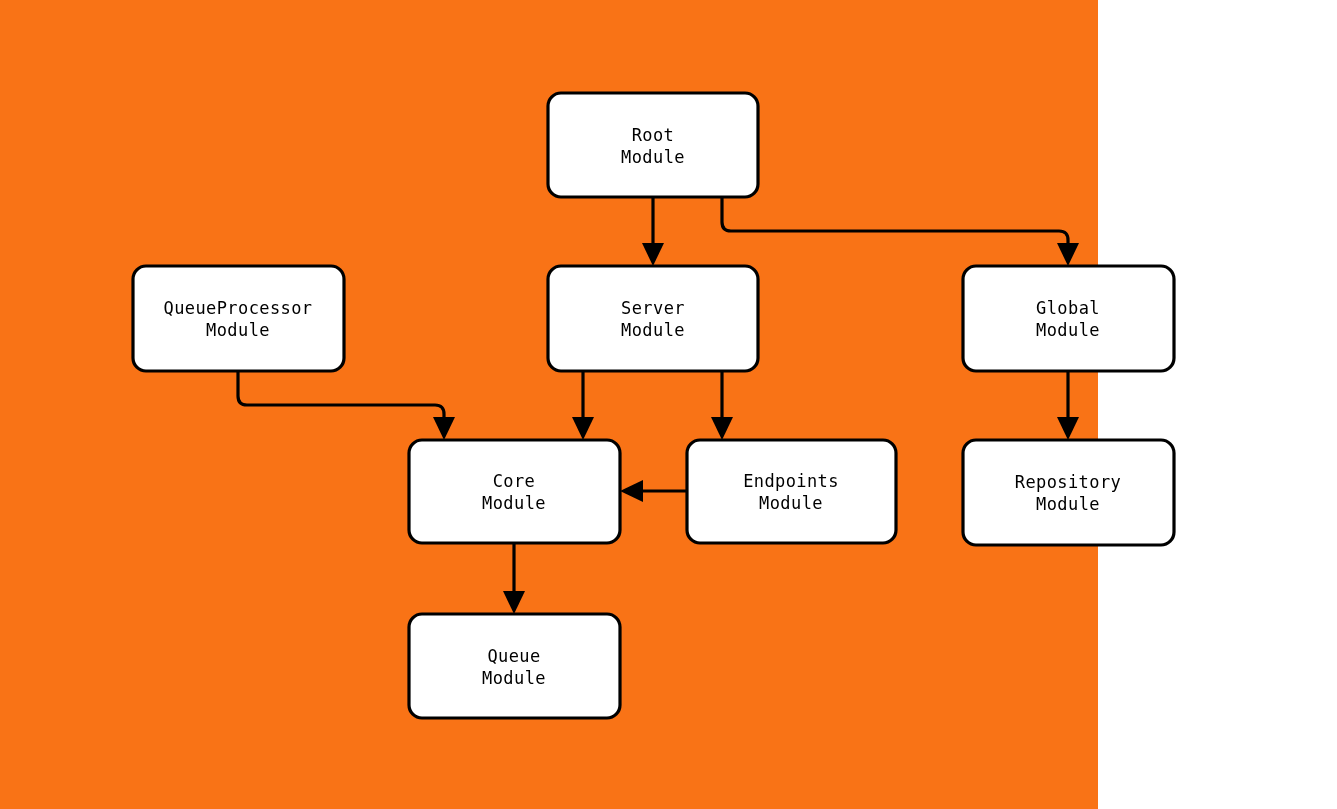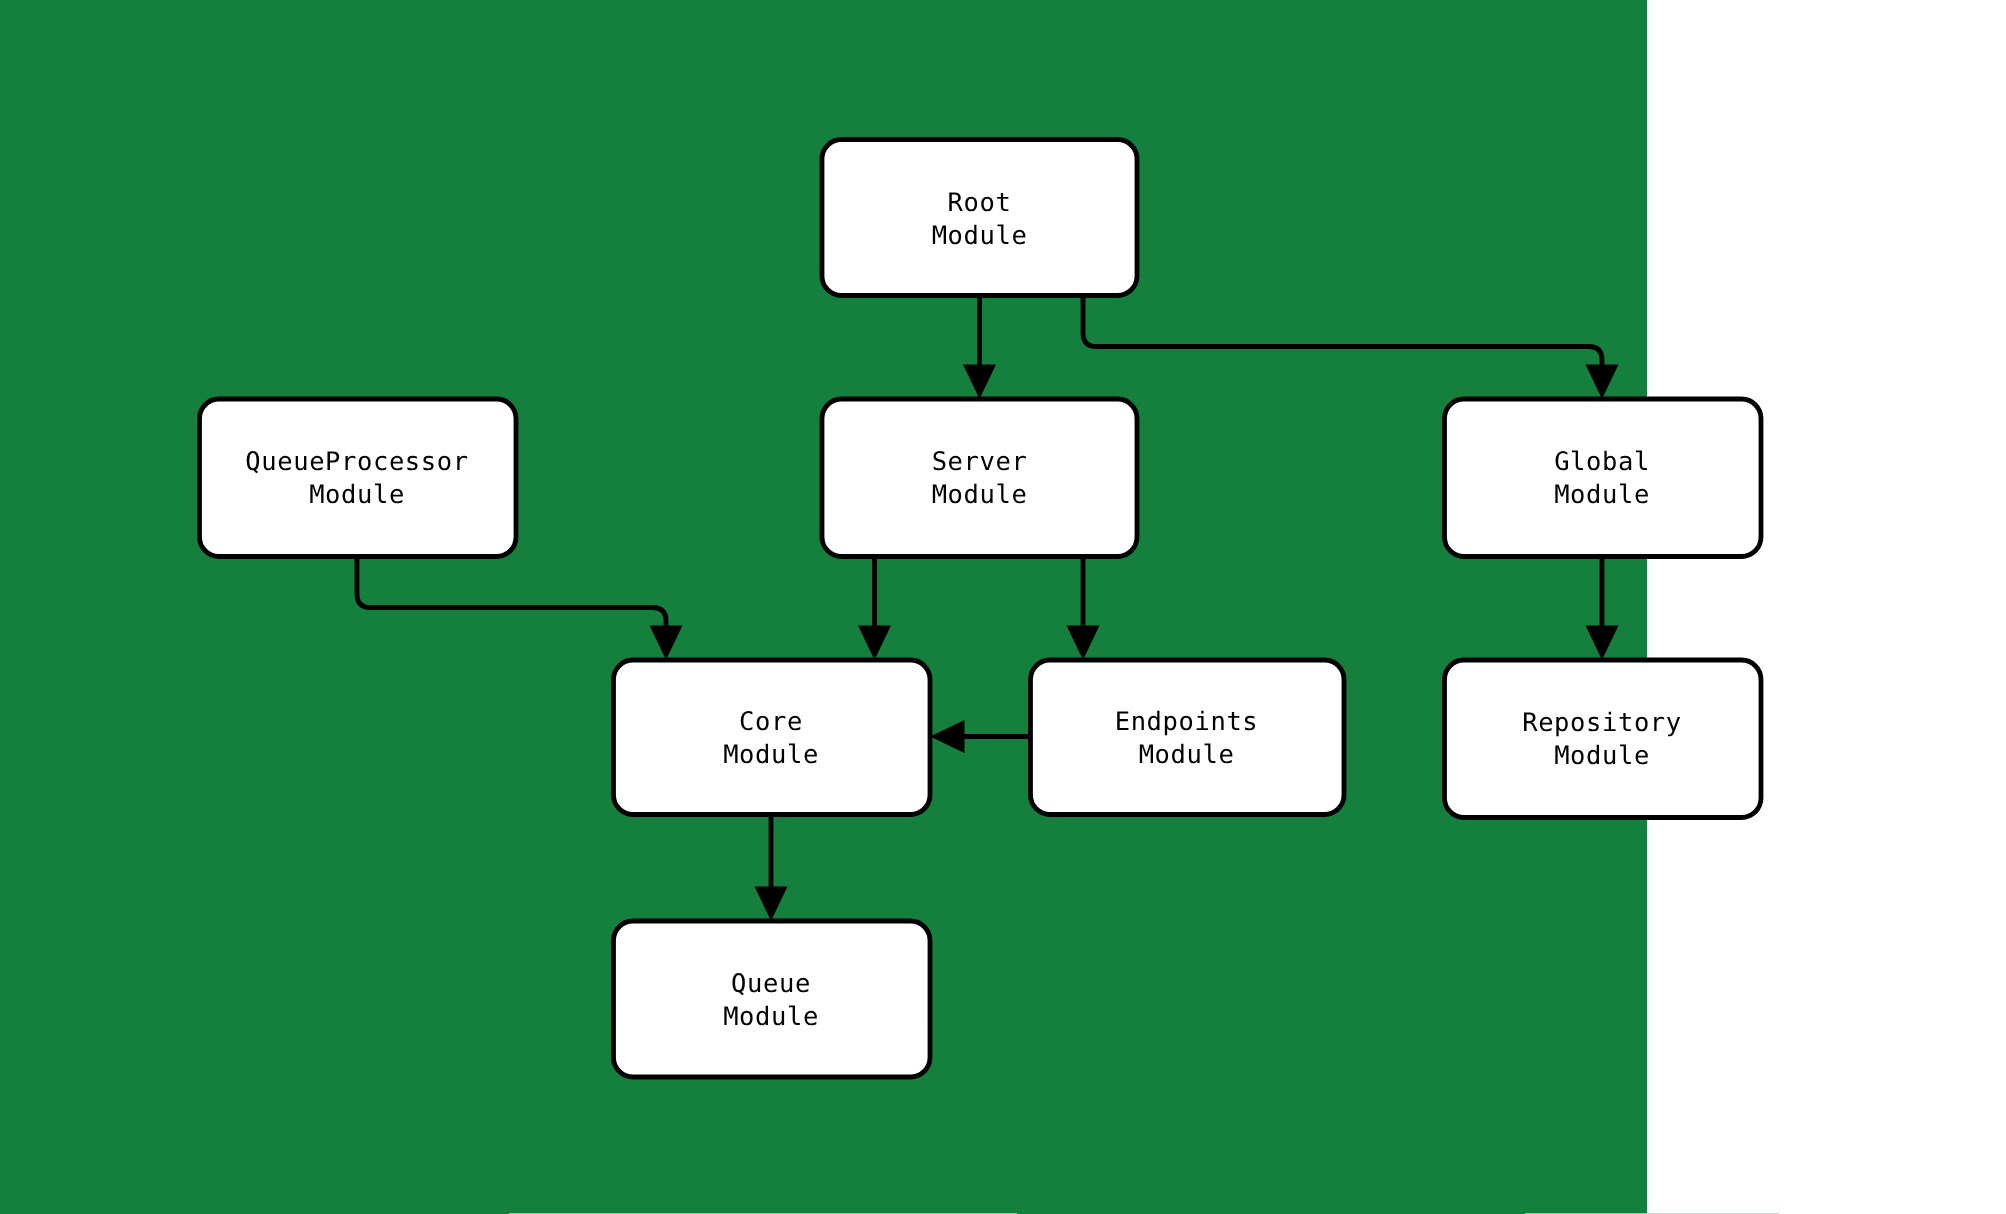--- a/index.html
+++ b/index.html
@@ -10,21 +10,21 @@
   body {
     width: 1337px;
     height: 809px;
     overflow: hidden;
     font-family: "DejaVu Sans Mono", "Liberation Mono", monospace;
   }
   #diagram-canvas {
     position: relative;
     width: 1098px;
     height: 809px;
-    background: #15803d;
+    background: #f97316;
   }
   svg.graph {
     position: absolute;
     left: 0;
     top: 0;
     width: 1337px;
     height: 809px;
     display: block;
   }
   .node-rect {

